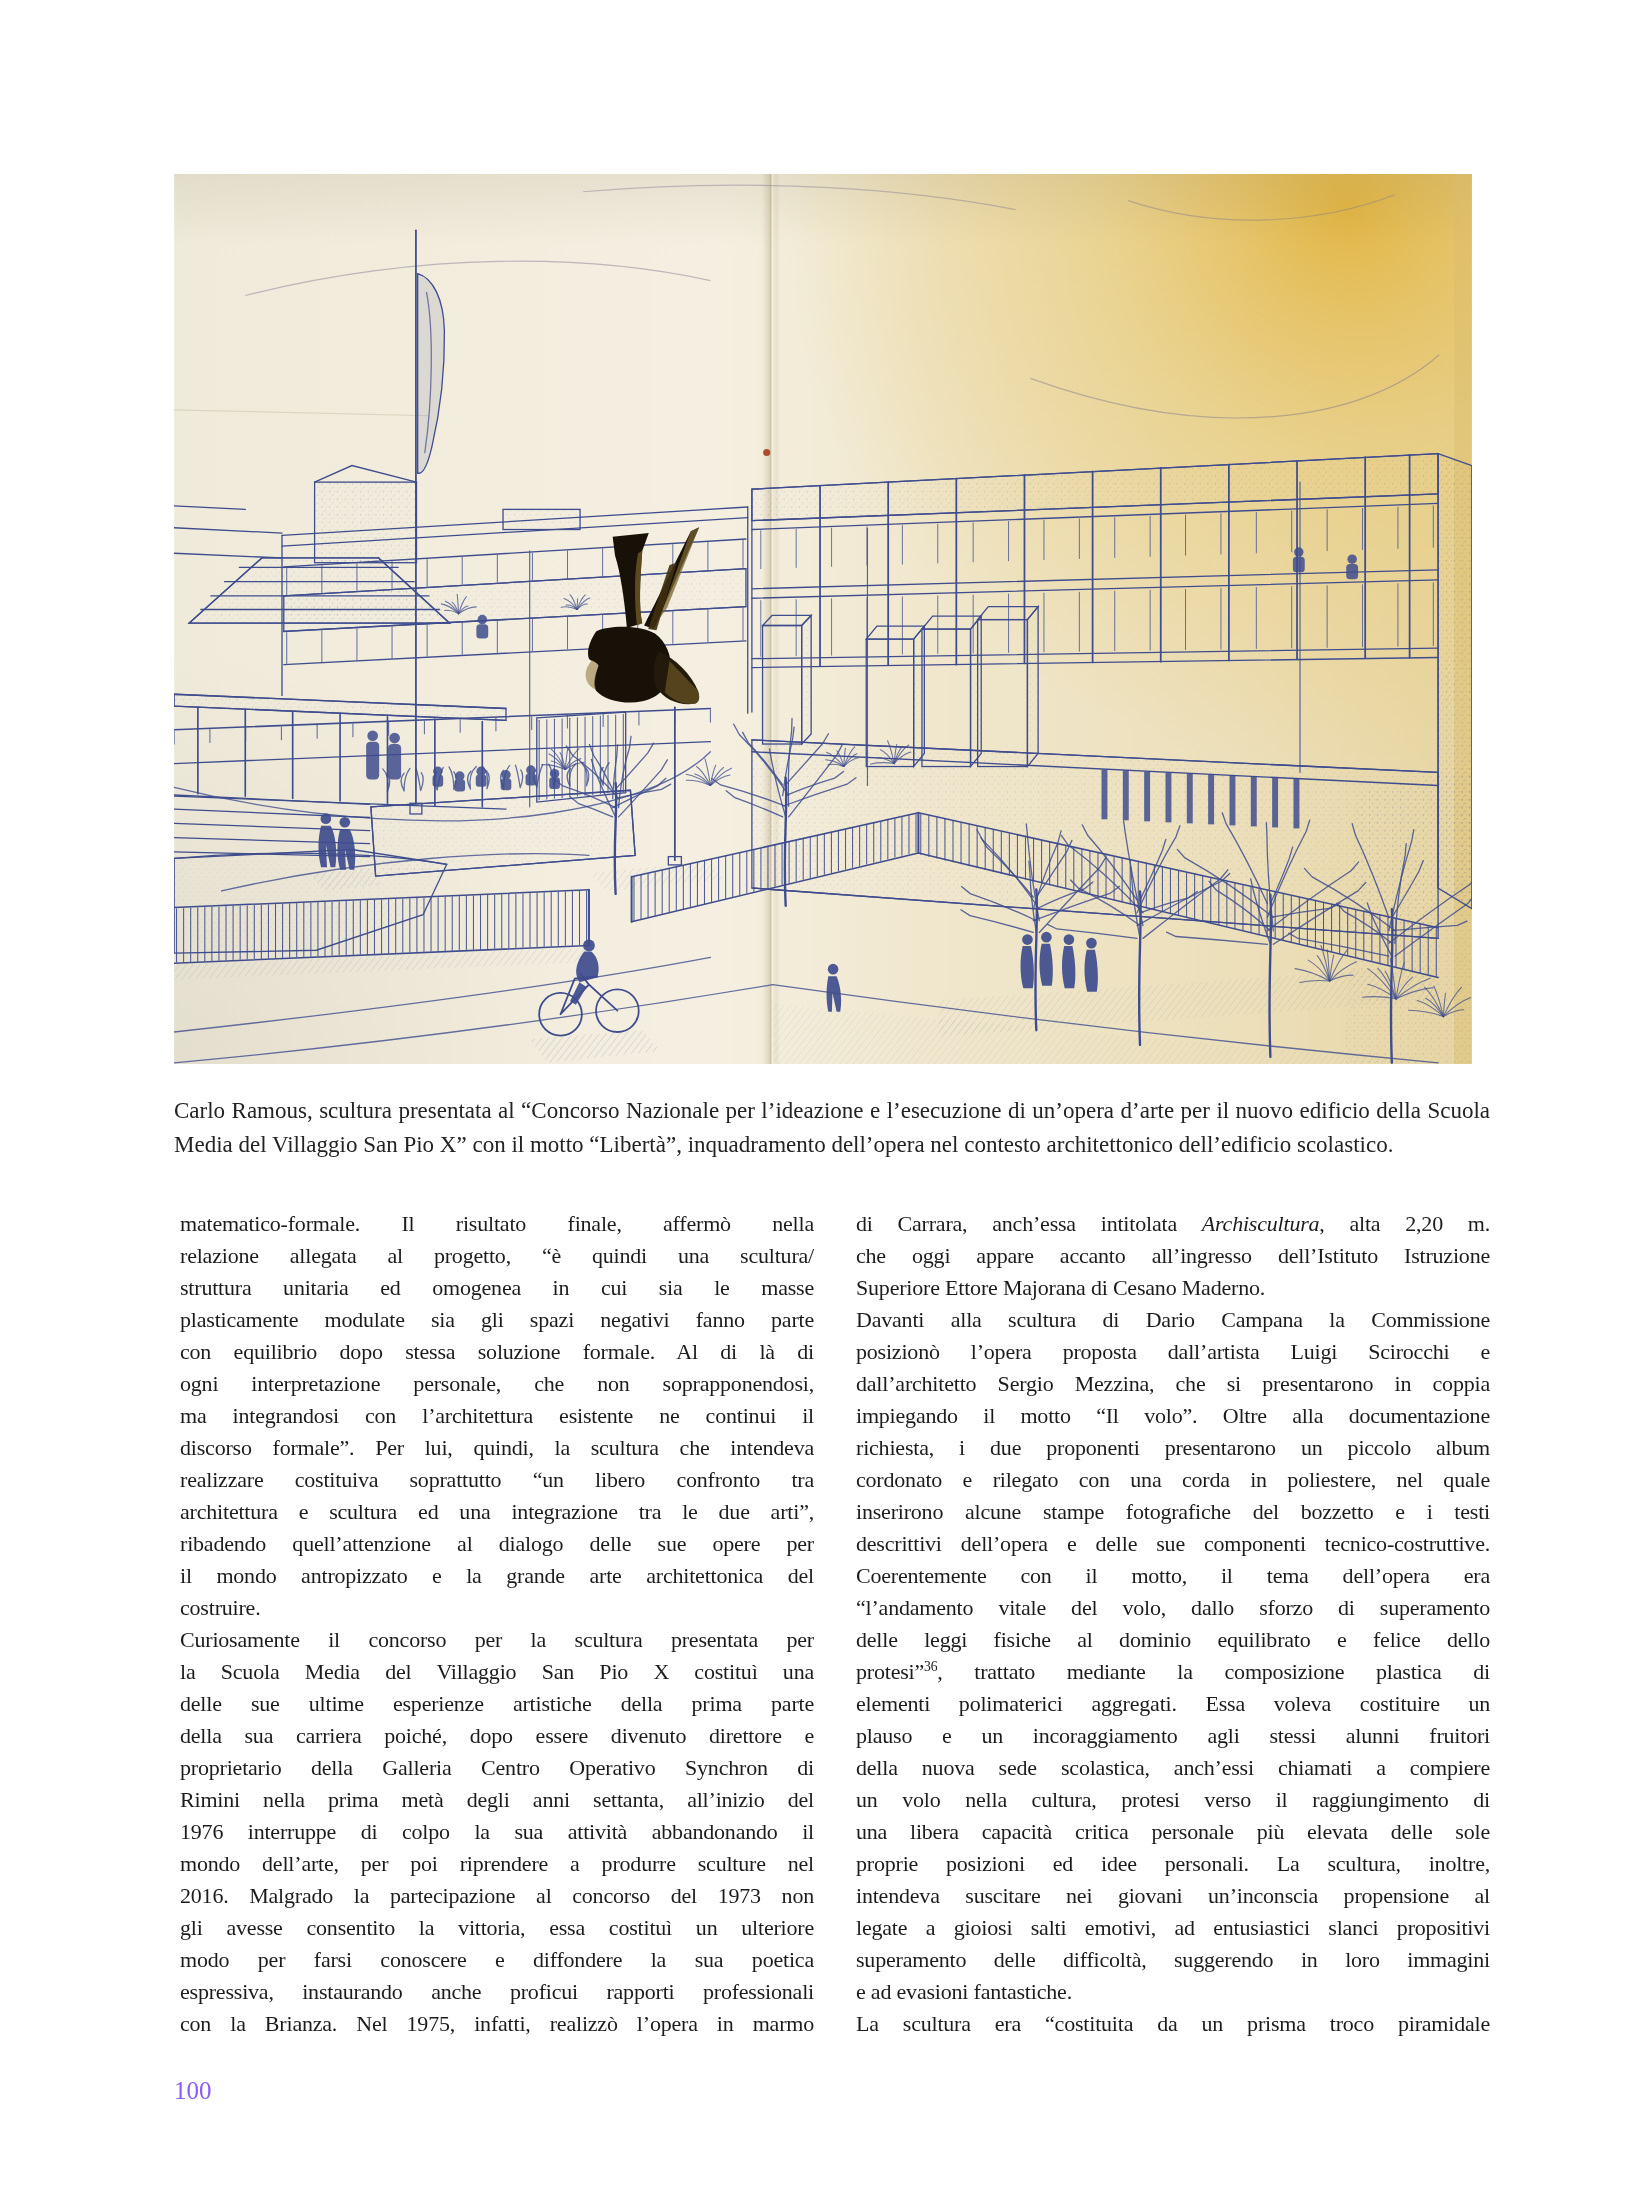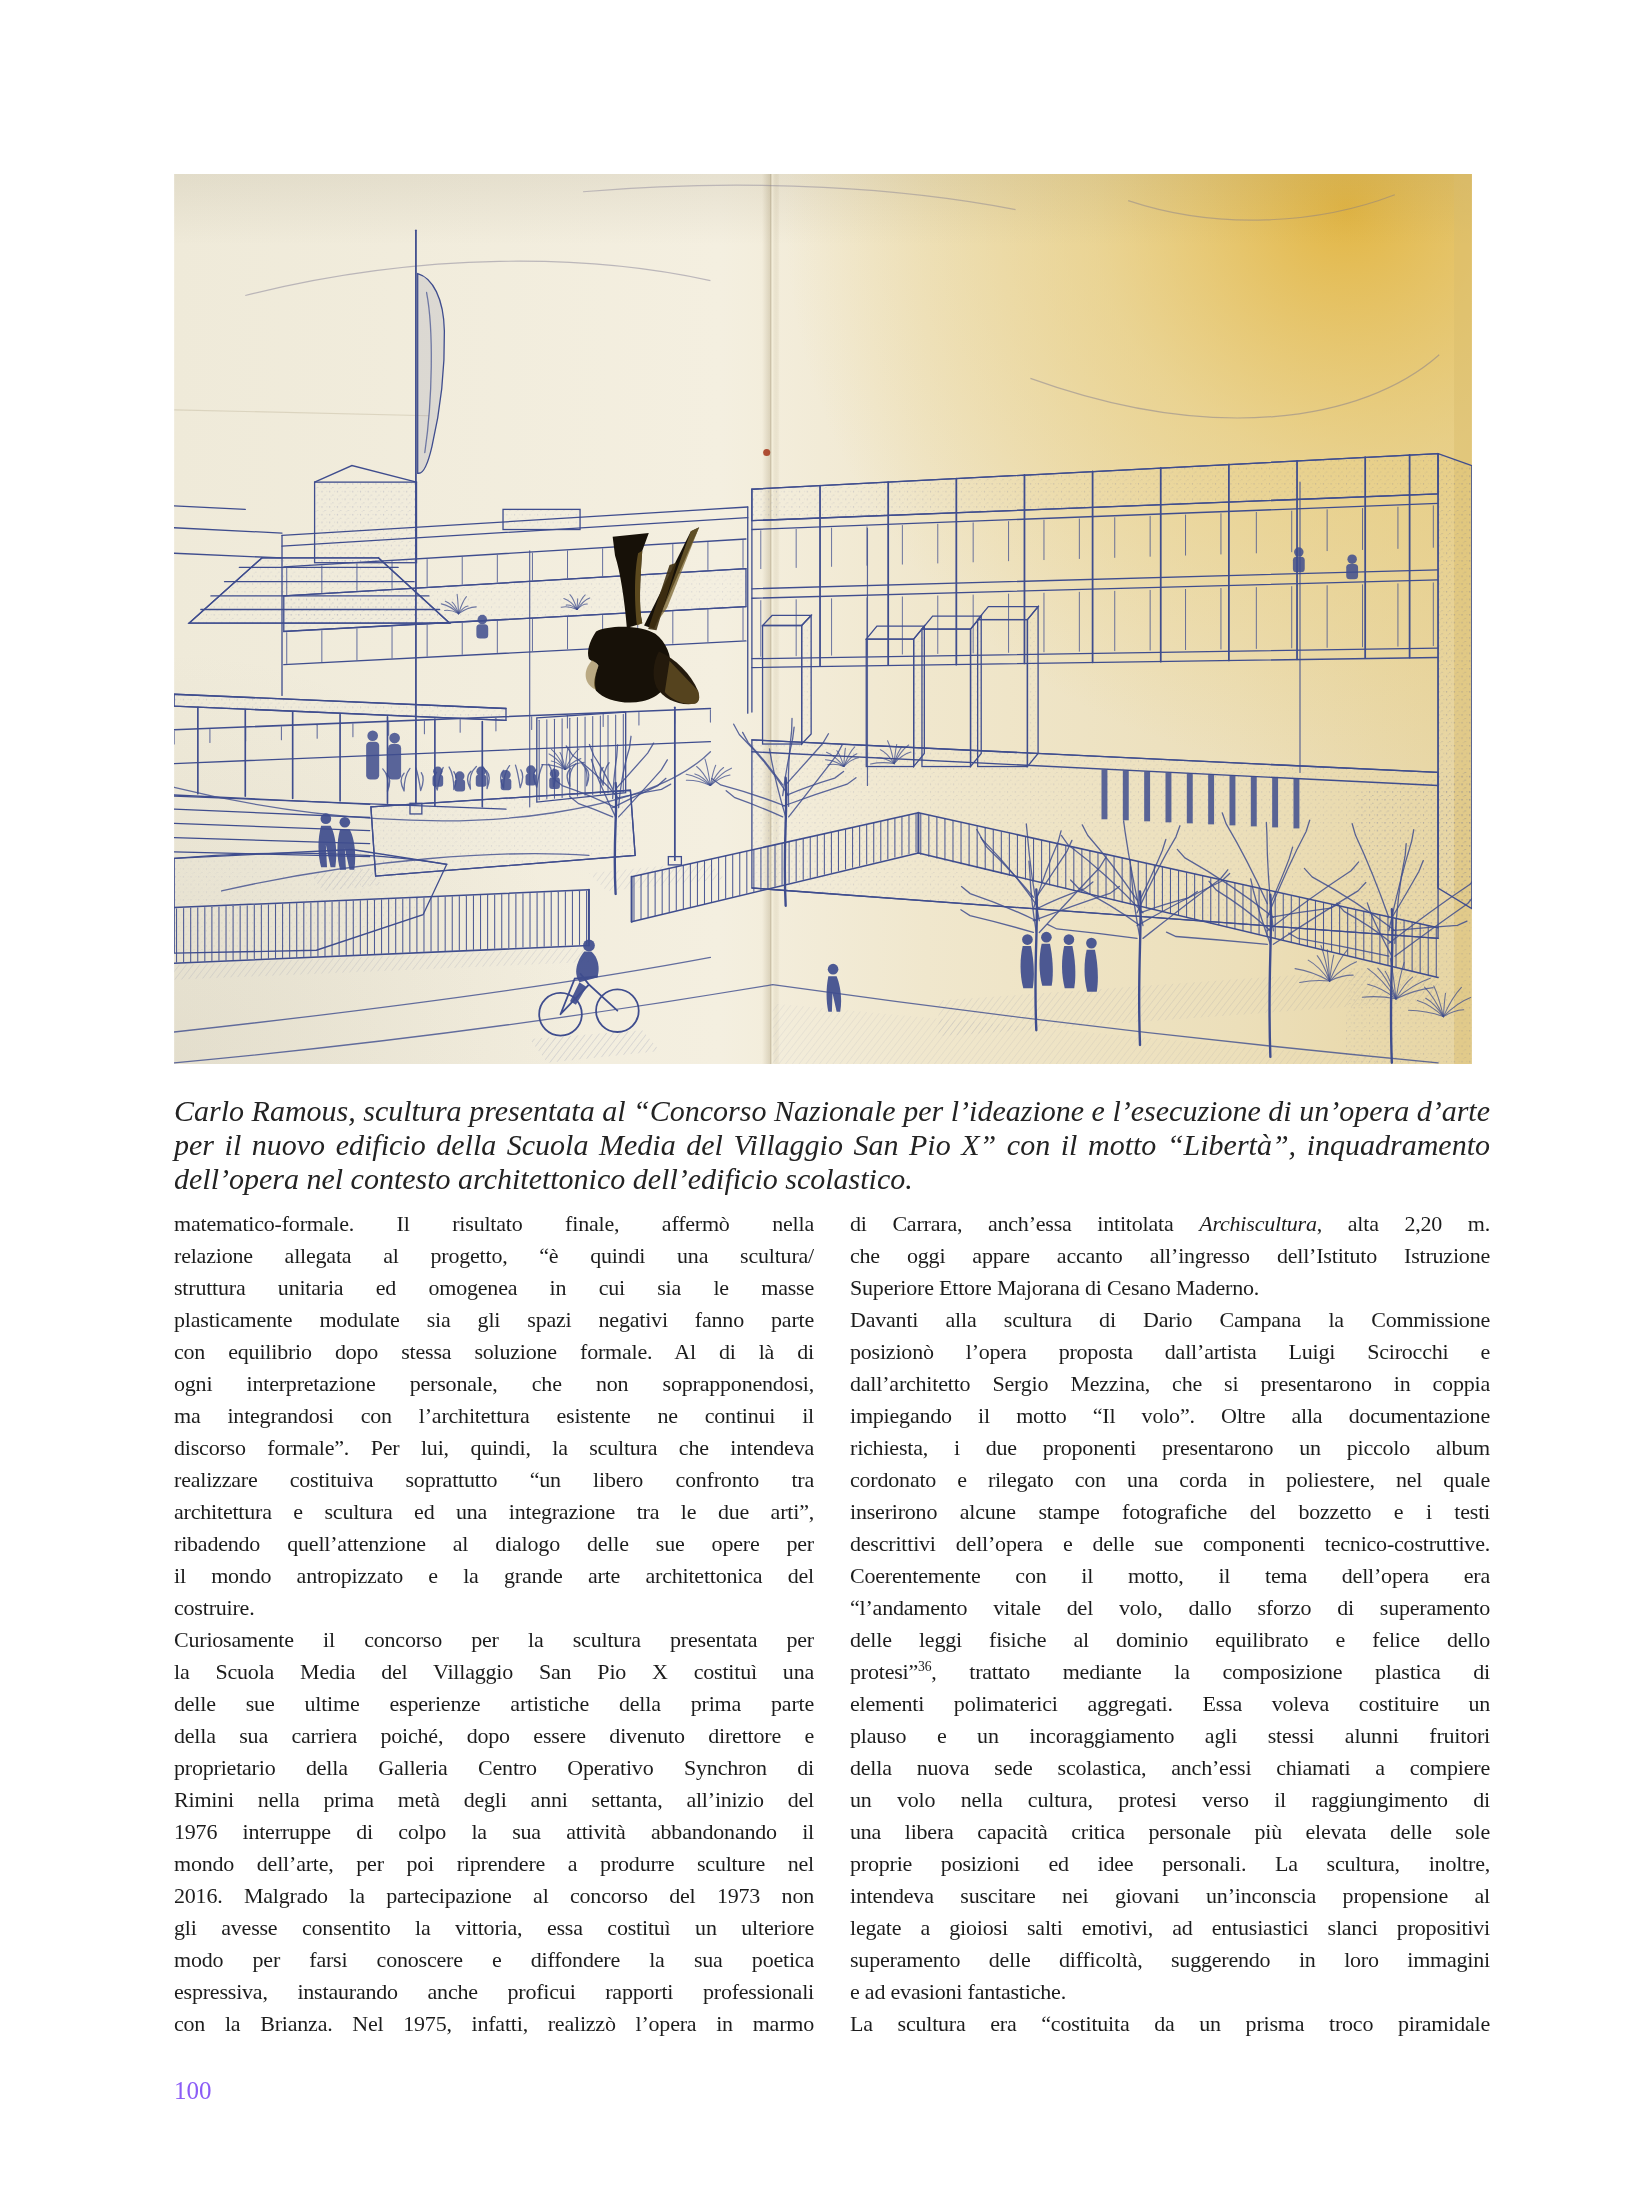--- a/index.html
+++ b/index.html
@@ -4,26 +4,26 @@
 <style>
   html,body{margin:0;padding:0;background:#ffffff;}
   body{
     width:1645px;height:2205px;position:relative;
     font-family:"Liberation Serif", serif;color:#1c1c1c;overflow:hidden;
   }
   .figure-wrap{position:absolute;left:174px;top:174px;width:1298px;height:890px;}
   .figure-wrap svg{display:block;width:1298px;height:890px;}
   .caption{
     position:absolute;left:174px;top:1094px;width:1316px;
-    font-style:italic;font-size:30px;line-height:34px;
+    font-size:23px;line-height:34px;
     text-align:justify;color:#232323;
   }
   .columns{position:absolute;left:174px;top:1208px;width:1316px;display:flex;gap:36px;}
   .col{width:640px;font-size:22px;line-height:32px;letter-spacing:-0.2px;}
-  .tline{text-align:justify;text-align-last:justify;height:32px;}
+  .tline{text-align:justify;text-align-last:justify;height:32px;margin-left:6px;}
   .tline.end{text-align-last:left;}
   .tline i{font-style:italic;}
   .tline sup{font-size:0.62em;vertical-align:super;line-height:0;}
   .pagenum{position:absolute;left:174px;top:2077px;font-size:25px;color:#8b5cf6;}
 </style>
 </head>
 <body>
 
 <div class="figure-wrap">
 <svg viewBox="0 0 2190 1502" xmlns="http://www.w3.org/2000/svg">

